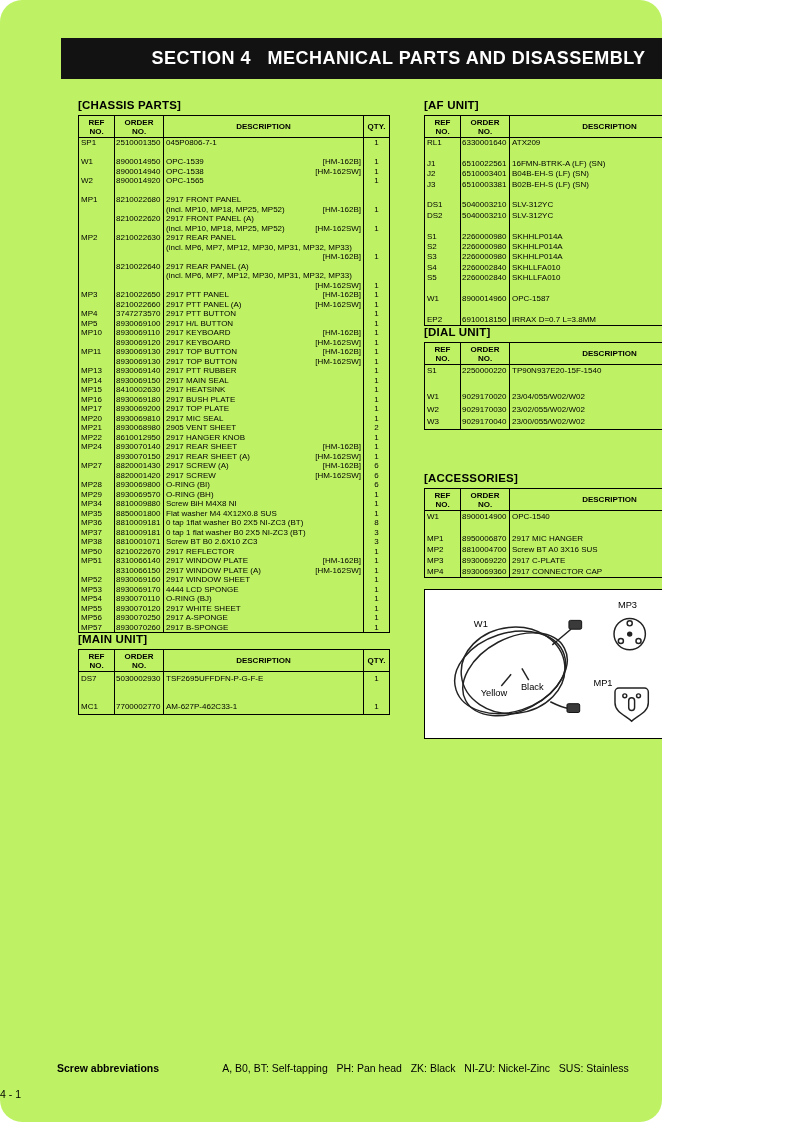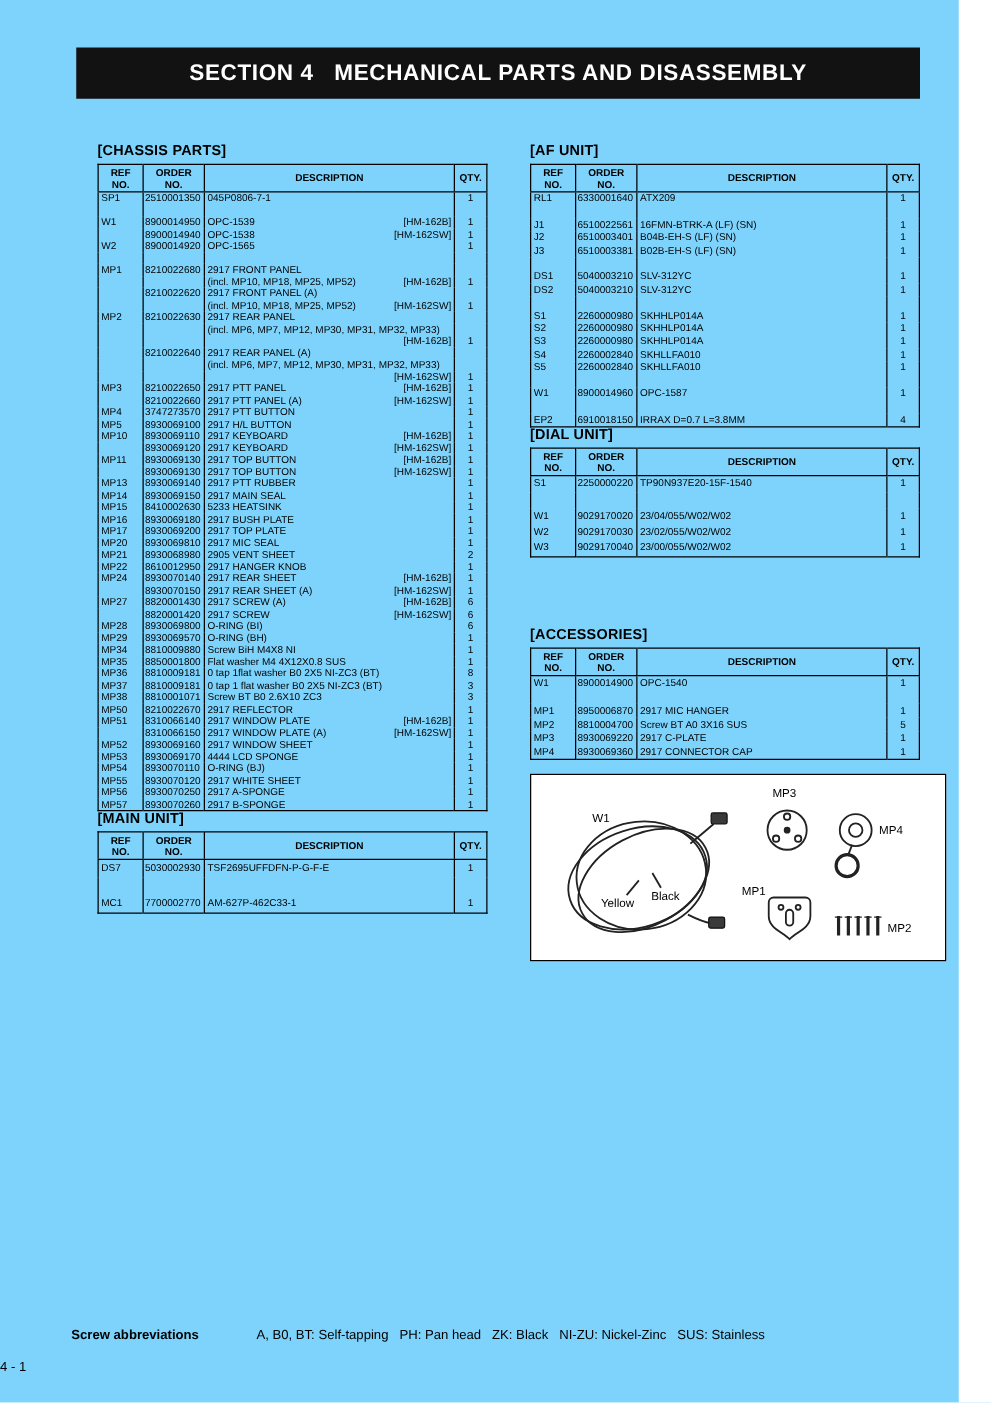--- a/index.html
+++ b/index.html
@@ -1,32 +1,32 @@
 <!DOCTYPE html>
 <html><head>
 <meta charset="utf-8">
 <style>
   * { margin:0; padding:0; box-sizing:border-box; }
   html,body { background:#ffffff; }
   .page {
-    position:relative; width:767px; height:1122px; background:#7dd3fc;
-    font-family:"Liberation Sans", sans-serif; color:#000; overflow:hidden;
+    position:relative; width:662px; height:1122px; background:#bef264;
+    font-family:"Liberation Sans", sans-serif; color:#000; overflow:hidden;border-radius:22px;
   }
   .header-band {
     position:absolute; left:61px; top:38px; width:675px; height:41px;
     background:#121212; color:#fff; display:flex; align-items:center; justify-content:center;
   }
   .header-band span { font-size:18px; font-weight:bold; white-space:pre; letter-spacing:0.5px; }
-  .col { position:absolute; top:115px; width:333px;padding-left:21px; }
+  .col { position:absolute; top:99px; width:333px;padding-left:21px; }
   .col.left { left:57px; }
   .col.right { left:403px; }
   .sec-title { font-size:11.5px; font-weight:bold; margin:0 0 4px 0; letter-spacing:0.2px; }
   .sec-main { }
   .sec-dial { margin-top:0; }
-  .sec-acc { margin-top:56px; }
+  .sec-acc { margin-top:42px; }
 
   table.parts {
     border-collapse:collapse; width:100%; table-layout:fixed;
     border:1.5px solid #000; font-size:8px;
   }
   table.parts th {
     font-size:8px; font-weight:bold; text-align:center; white-space:pre-line;
     height:22px; vertical-align:middle; border-bottom:1.2px solid #000; line-height:9px;
   }
   table.parts th + th, table.parts td + td { border-left:1px solid #000; }
@@ -41,21 +41,21 @@
   table.parts .c2 .tag { float:right; }
 
   .diagram-box {
     margin-top:11px; width:333px; height:150px; border:1.4px solid #000;
     background:#fff;
   }
   .diagram-box svg text { font-family:"Liberation Sans", sans-serif; font-size:9.5px; fill:#000; }
 
   .footer-row {
     position:absolute; left:57px; top:1062px; width:690px;
-    display:flex; align-items:baseline; gap:46px; font-size:10.5px;
+    display:flex; align-items:baseline; gap:63px; font-size:10.5px;
   }
   .footer-row .lbl { font-weight:bold; }
   .footer-row .txt { white-space:pre; }
   .page-num { position:absolute; left:0; top:1088px; width:793px; text-align:left; font-size:10.5px; }
 </style>
 </head>
 <body>
 
 <div class="page">
 
@@ -230,21 +230,21 @@
             </tr>
             <tr>
               <td class="c0">MP14</td>
               <td class="c1">8930069150</td>
               <td class="c2"><span class="tag"></span><span>2917 MAIN SEAL</span></td>
               <td class="c3">1</td>
             </tr>
             <tr>
               <td class="c0">MP15</td>
               <td class="c1">8410002630</td>
-              <td class="c2"><span class="tag"></span><span>5233 HEATSINK</span></td>
+              <td class="c2"><span class="tag"></span><span>2917 HEATSINK</span></td>
               <td class="c3">1</td>
             </tr>
             <tr>
               <td class="c0">MP16</td>
               <td class="c1">8930069180</td>
               <td class="c2"><span class="tag"></span><span>2917 BUSH PLATE</span></td>
               <td class="c3">1</td>
             </tr>
             <tr>
               <td class="c0">MP17</td>

